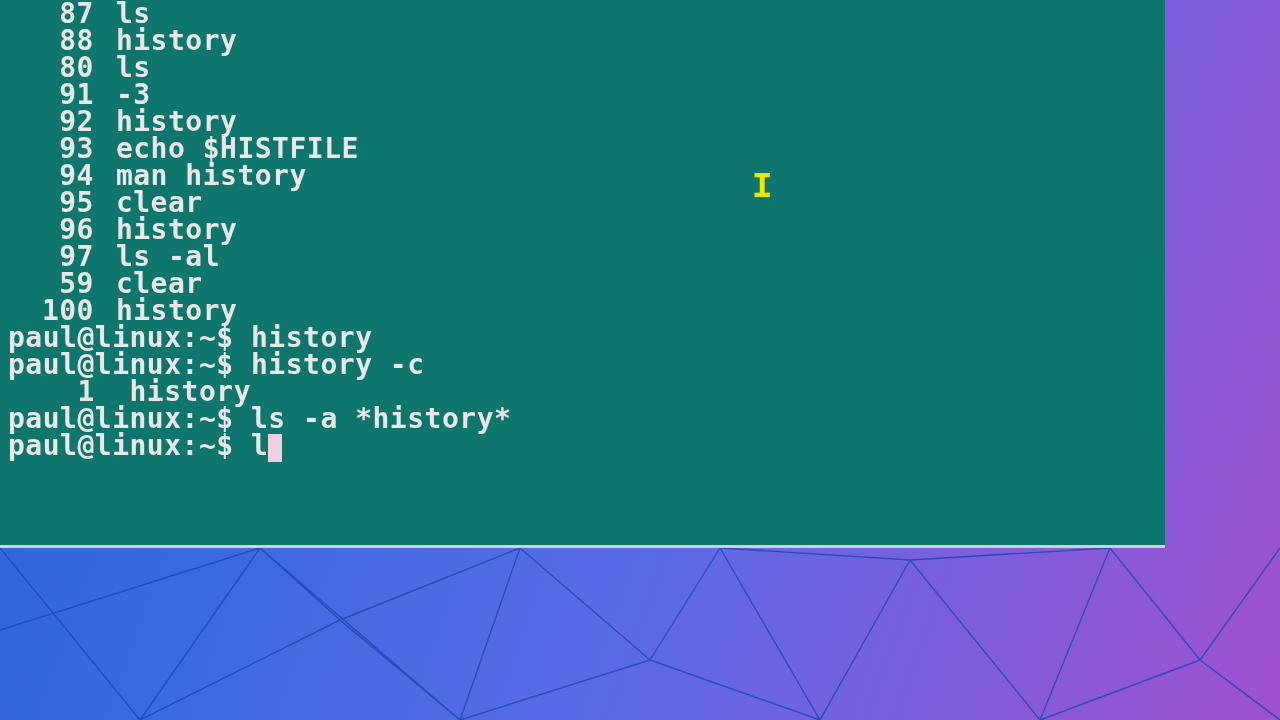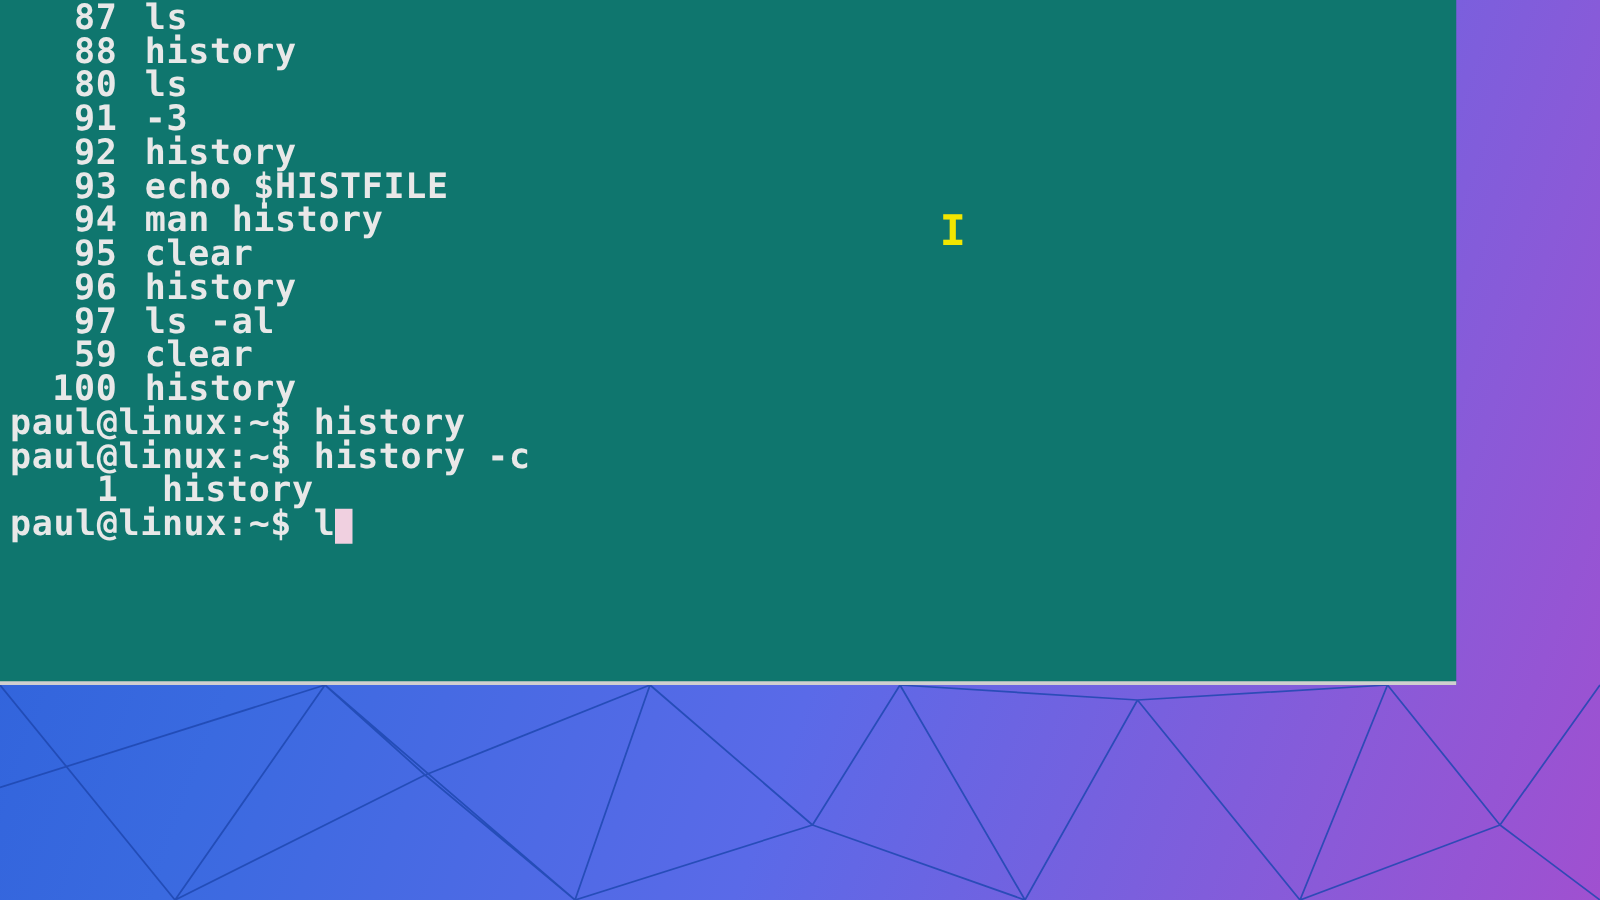--- a/index.html
+++ b/index.html
@@ -38,17 +38,18 @@
         <div class="row"><span class="num">95</span><span class="cmd">clear</span></div>
         <div class="row"><span class="num">96</span><span class="cmd">history</span></div>
         <div class="row"><span class="num">97</span><span class="cmd">ls -al</span></div>
         <div class="row"><span class="num">59</span><span class="cmd">clear</span></div>
         <div class="row"><span class="num">100</span><span class="cmd">history</span></div>
       </div>
     <div id="prompt-rows">
         <div class="prompt-line">paul@linux:~$ history</div>
         <div class="prompt-line">paul@linux:~$ history -c</div>
         <div class="prompt-line">    1  history</div>
+        <div class="prompt-line">paul@linux:~$ ls -a *history*</div>
       </div>
     <div class="prompt-line"><span>paul@linux:~$ </span><span>l</span><span class="cursor"></span></div>
   </div>
   <span class="ibeam" style="left:752px;top:168px">I</span>
 </div>
 
 </body></html>

